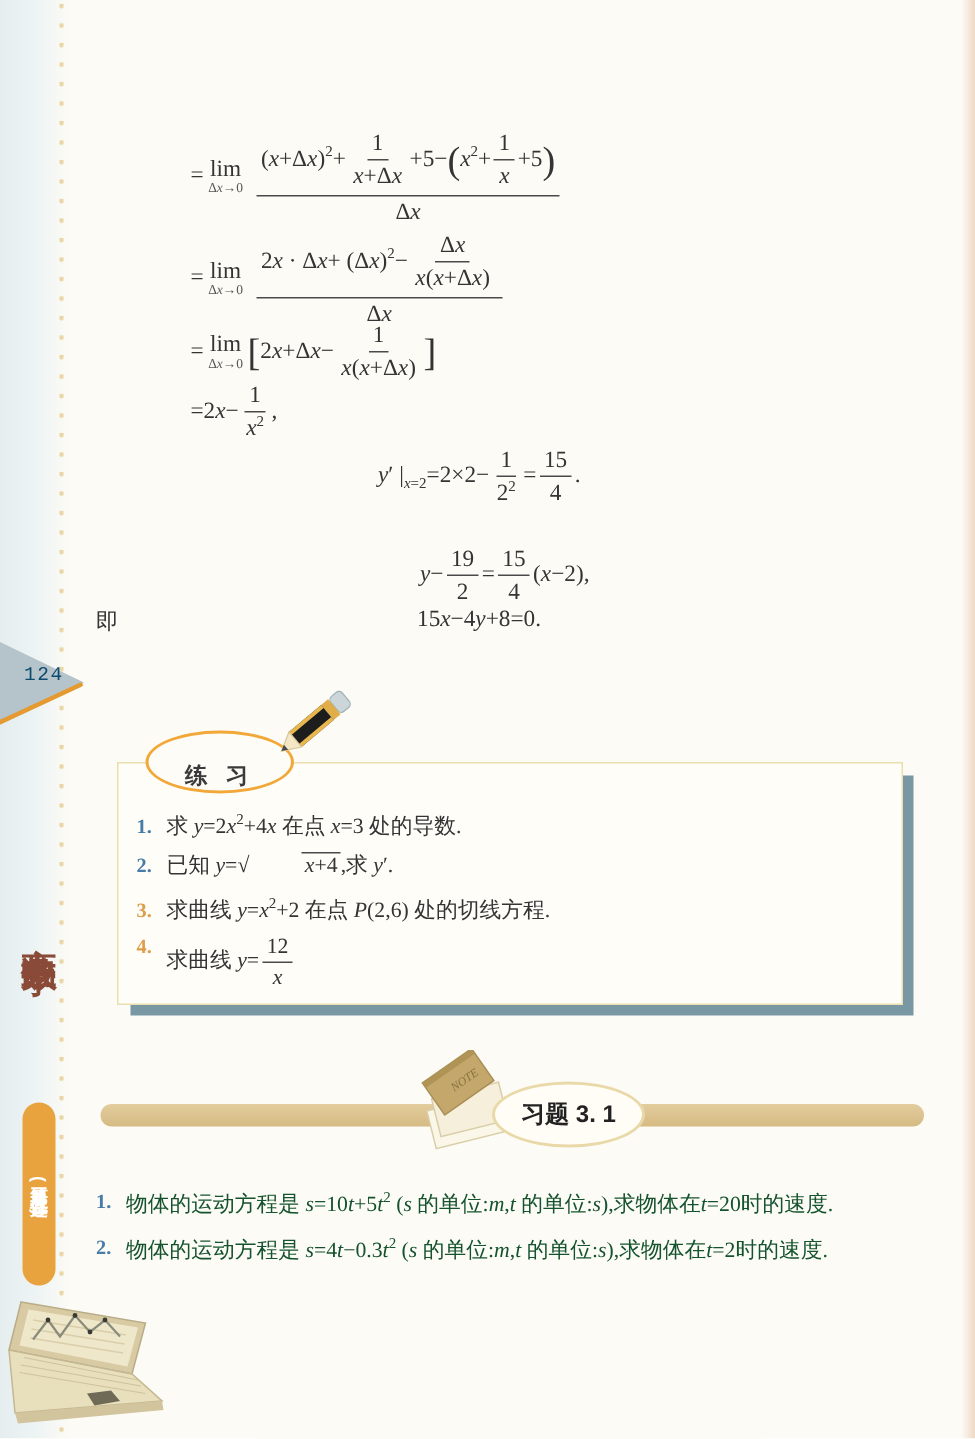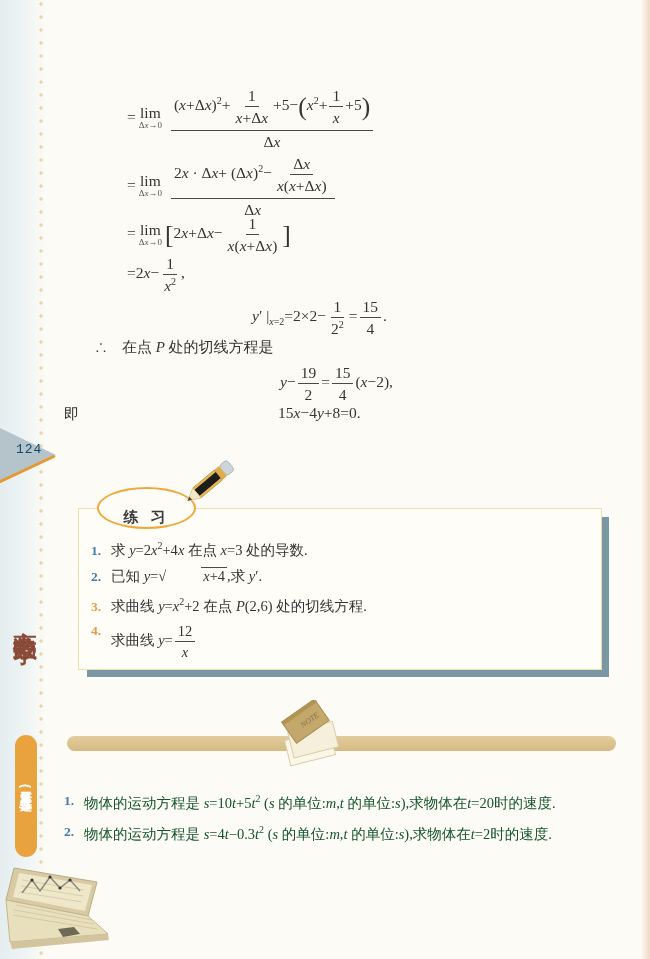--- a/index.html
+++ b/index.html
@@ -82,21 +82,20 @@
 <div class="page">
   <div class="left-strip"></div>
   <div class="dotted-line"></div>
   <div class="right-edge"></div>
 
   <div class="eq math" style="left:127px;top:84px"><span><span>=</span></span><span class="mlim"><span class="mlimw">lim</span><span class="mlims"><span><span>Δ</span><span class="mvar">x</span><span>→0</span></span></span></span><span><span> </span></span><span class="mfrac"><span class="mnum"><span><span>(</span><span class="mvar">x</span><span>+Δ</span><span class="mvar">x</span><span>)</span></span><span class="msup"><span><span>2</span></span></span><span><span>+</span></span><span class="mfrac"><span class="mnum"><span><span>1</span></span></span><span class="mden"><span><span class="mvar">x</span><span>+Δ</span><span class="mvar">x</span></span></span></span><span><span>+5−</span></span><span class="mbig"><span><span>(</span></span></span><span><span class="mvar">x</span></span><span class="msup"><span><span>2</span></span></span><span><span>+</span></span><span class="mfrac"><span class="mnum"><span><span>1</span></span></span><span class="mden"><span><span class="mvar">x</span></span></span></span><span><span>+5</span></span><span class="mbig"><span><span>)</span></span></span></span><span class="mden"><span><span>Δ</span><span class="mvar">x</span></span></span></span></div>
   <div class="eq math" style="left:127px;top:152px"><span><span>=</span></span><span class="mlim"><span class="mlimw">lim</span><span class="mlims"><span><span>Δ</span><span class="mvar">x</span><span>→0</span></span></span></span><span><span> </span></span><span class="mfrac"><span class="mnum"><span><span>2</span><span class="mvar">x</span><span> · Δ</span><span class="mvar">x</span><span>+ (Δ</span><span class="mvar">x</span><span>)</span></span><span class="msup"><span><span>2</span></span></span><span><span>−</span></span><span class="mfrac"><span class="mnum"><span><span>Δ</span><span class="mvar">x</span></span></span><span class="mden"><span><span class="mvar">x</span><span>(</span><span class="mvar">x</span><span>+Δ</span><span class="mvar">x</span><span>)</span></span></span></span></span><span class="mden"><span><span>Δ</span><span class="mvar">x</span></span></span></span></div>
   <div class="eq math" style="left:127px;top:213px"><span><span>=</span></span><span class="mlim"><span class="mlimw">lim</span><span class="mlims"><span><span>Δ</span><span class="mvar">x</span><span>→0</span></span></span></span><span class="mbig"><span><span>[</span></span></span><span><span>2</span><span class="mvar">x</span><span>+Δ</span><span class="mvar">x</span><span>−</span></span><span class="mfrac"><span class="mnum"><span><span>1</span></span></span><span class="mden"><span><span class="mvar">x</span><span>(</span><span class="mvar">x</span><span>+Δ</span><span class="mvar">x</span><span>)</span></span></span></span><span class="mbig"><span><span>]</span></span></span></div>
   <div class="eq math" style="left:127px;top:253px"><span><span>=2</span><span class="mvar">x</span><span>−</span></span><span class="mfrac"><span class="mnum"><span><span>1</span></span></span><span class="mden"><span><span class="mvar">x</span></span><span class="msup"><span><span>2</span></span></span></span></span><span><span>,</span></span></div>
   <div class="eq math" style="left:252px;top:296px"><span><span class="mvar">y</span><span>′ |</span></span><span class="msub"><span><span class="mvar">x</span><span>=2</span></span></span><span><span>=2×2−</span></span><span class="mfrac"><span class="mnum"><span><span>1</span></span></span><span class="mden"><span><span>2</span></span><span class="msup"><span><span>2</span></span></span></span></span><span><span>=</span></span><span class="mfrac"><span class="mnum"><span><span>15</span></span></span><span class="mden"><span><span>4</span></span></span></span><span><span>.</span></span></div>
-  <div class="eq math" style="left:95px;top:338px;font-size:15px"><span><span>∴    在点 </span><span class="mvar">P</span><span> 处的切线方程是</span></span></div>
   <div class="eq math" style="left:280px;top:362px"><span><span class="mvar">y</span><span>−</span></span><span class="mfrac"><span class="mnum"><span><span>19</span></span></span><span class="mden"><span><span>2</span></span></span></span><span><span>=</span></span><span class="mfrac"><span class="mnum"><span><span>15</span></span></span><span class="mden"><span><span>4</span></span></span></span><span><span>(</span><span class="mvar">x</span><span>−2),</span></span></div>
   <div class="eq math" style="left:64px;top:405px;font-size:15px">即</div>
   <div class="eq math" style="left:278px;top:404px"><span><span>15</span><span class="mvar">x</span><span>−4</span><span class="mvar">y</span><span>+8=0.</span></span></div>
 
   <div class="tab-tri"></div>
   <div class="tab-line"></div>
   <span class="tab-num">124</span>
   <div class="sidebar-title">高中数学</div>
   <div class="volume-badge">第三册(选修Ⅱ)</div>
 
@@ -153,20 +152,23 @@
     <g transform="rotate(-14 35 35)">
       <rect x="8" y="34" width="46" height="26" fill="#fbf7e8" stroke="#d9cda8" stroke-width="1"></rect>
       <rect x="13" y="27" width="46" height="26" fill="#f5efdb" stroke="#d9cda8" stroke-width="1"></rect>
     </g>
     <g transform="rotate(-35 30 22)">
       <rect x="10" y="8" width="40" height="26" fill="#c3a76b" stroke="#a98f55" stroke-width="1"></rect>
       <rect x="10" y="8" width="40" height="4" fill="#b09455"></rect>
       <text x="24" y="25" font-size="8" font-style="italic" fill="#8a7340">NOTE</text>
     </g>
   </svg>
+  <div class="hw-ellipse">
+    <span>习题 3. 1</span>
+  </div>
 
   <div class="hw-list">
     <div class="hw-item">
       <span class="hw-num teal">1.</span>
       <span class="hw-text math"><span><span>物体的运动方程是 </span><span class="mvar">s</span><span>=10</span><span class="mvar">t</span><span>+5</span><span class="mvar">t</span></span><span class="msup"><span><span>2</span></span></span><span><span> (</span><span class="mvar">s</span><span> 的单位:</span><span class="mvar">m</span><span>,</span><span class="mvar">t</span><span> 的单位:</span><span class="mvar">s</span><span>),求物体在</span><span class="mvar">t</span><span>=20时的速度.</span></span></span>
     </div>
     <div class="hw-item">
       <span class="hw-num teal">2.</span>
       <span class="hw-text math"><span><span>物体的运动方程是 </span><span class="mvar">s</span><span>=4</span><span class="mvar">t</span><span>−0.3</span><span class="mvar">t</span></span><span class="msup"><span><span>2</span></span></span><span><span> (</span><span class="mvar">s</span><span> 的单位:</span><span class="mvar">m</span><span>,</span><span class="mvar">t</span><span> 的单位:</span><span class="mvar">s</span><span>),求物体在</span><span class="mvar">t</span><span>=2时的速度.</span></span></span>
     </div>

